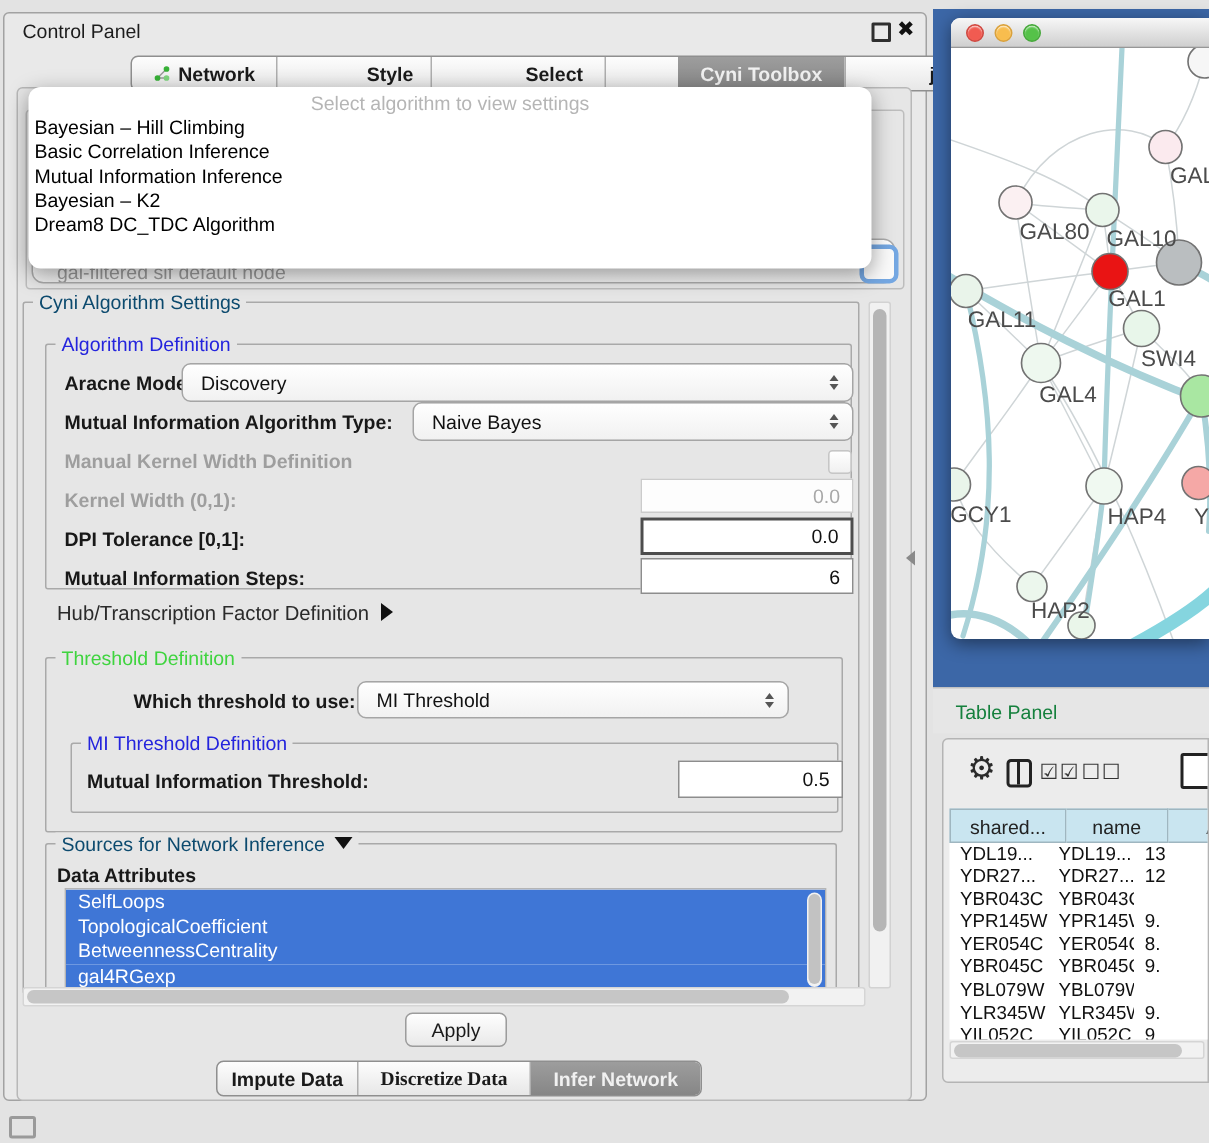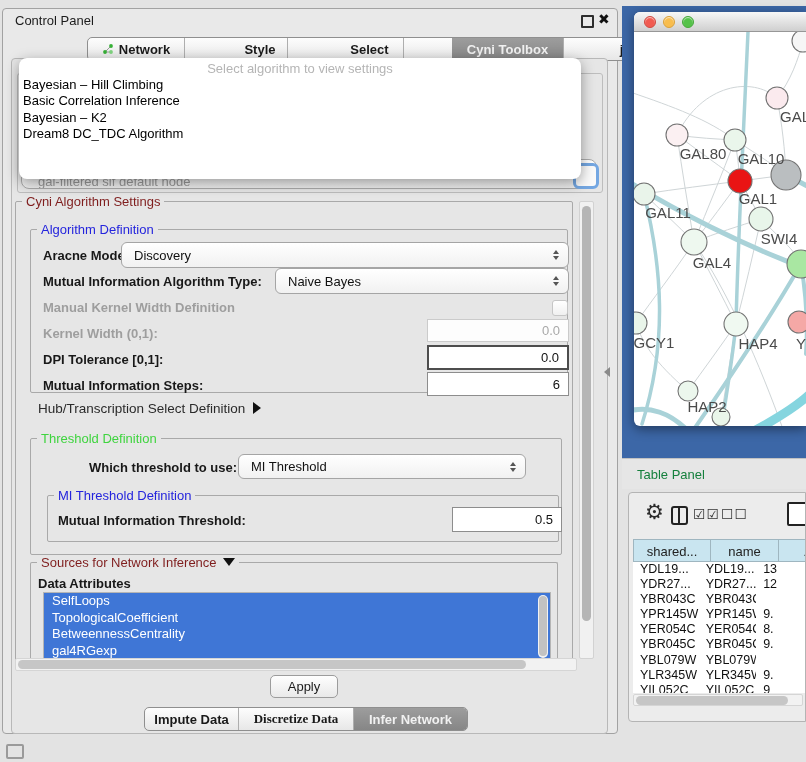--- a/index.html
+++ b/index.html
@@ -35,21 +35,21 @@
   
   .popup{position:absolute;left:16px;top:49px;width:562px;height:121px;background:#fff;
     border-radius:8px;box-shadow:0 4px 14px rgba(0,0,0,.38);z-index:20;overflow:hidden;}
   .popup .ph{height:17px;line-height:17px;text-align:center;color:#b5b5b5;font-size:13px;margin-top:2px;}
   .popup .it{height:16.3px;line-height:16.3px;padding-left:4px;font-size:13px;color:#000;white-space:nowrap;}
   .popup .it.bold{font-weight:700;}
 
   
   .gbox{position:absolute;border:1px solid #a9a9a9;border-radius:2px;box-sizing:border-box;}
   .legend{position:absolute;top:-8px;left:6px;background:#e6e6e6;padding:0 4px;font-size:13px;
-    color:#7f1d1d;white-space:nowrap;line-height:15px;}
+    color:#0c4a6e;white-space:nowrap;line-height:15px;}
   .legend.blue{color:var(--lg-blue,#2424dd);}
   .legend.green{color:var(--lg-green,#3fd43f);}
 
   .lbl{position:absolute;font-size:13px;font-weight:700;color:#181818;white-space:nowrap;}
   .lbl.dis{color:#9e9e9e;}
   .plain{font-weight:400;color:#2a2a2a;font-size:13.5px;}
 
   .combo{position:absolute;background:linear-gradient(#ffffff,#f1f1f1);border:1px solid #a5a5a5;
     border-radius:6px;box-sizing:border-box;font-size:13px;color:#111;
     display:flex;align-items:center;padding:0 26px 0 12px;}
@@ -162,20 +162,21 @@
     <div class="bg-combo">
       <span>gal-filtered sif default node</span>
     </div>
     <div class="bg-combo-focus"></div>
 
     <div class="popup">
       <div class="ph">Select algorithm to view settings</div>
       <div id="popup-items">
           <div class="it">Bayesian – Hill Climbing</div>
           <div class="it">Basic Correlation Inference</div>
+          <div class="it">Mutual Information Inference</div>
           <div class="it">Bayesian – K2</div>
           <div class="it">Dream8 DC_TDC Algorithm</div>
         </div>
     </div>
 
     <div class="gbox" style="left:12px;top:192px;width:558px;height:462px;">
       <span class="legend">Cyni Algorithm Settings</span>
 
       <div class="gbox" style="left:14px;top:27px;width:538px;height:164px;">
         <span class="legend blue">Algorithm Definition</span>
@@ -211,21 +212,21 @@
           <span>0.0</span>
         </div>
 
         <div class="lbl" style="left:12px;top:148px;">Mutual Information Steps:</div>
         <div class="tfield" style="left:396px;top:142px;width:142px;height:24px;">
           <span>6</span>
         </div>
       </div>
 
       <div class="lbl plain" style="left:22px;top:199px;">
-        <span>Hub/Transcription Select Definition</span><span class="arrow-right"></span>
+        <span>Hub/Transcription Factor Definition</span><span class="arrow-right"></span>
       </div>
 
       <div class="gbox" style="left:14px;top:236px;width:532px;height:117px;">
         <span class="legend green">Threshold Definition</span>
 
         <div class="lbl" style="left:58px;top:21px;">Which threshold to use:</div>
         <div class="combo" style="left:207px;top:15px;width:288px;height:25px;">
           <span>MI Threshold</span>
           <span class="stepper">
               <i class="up"></i>

